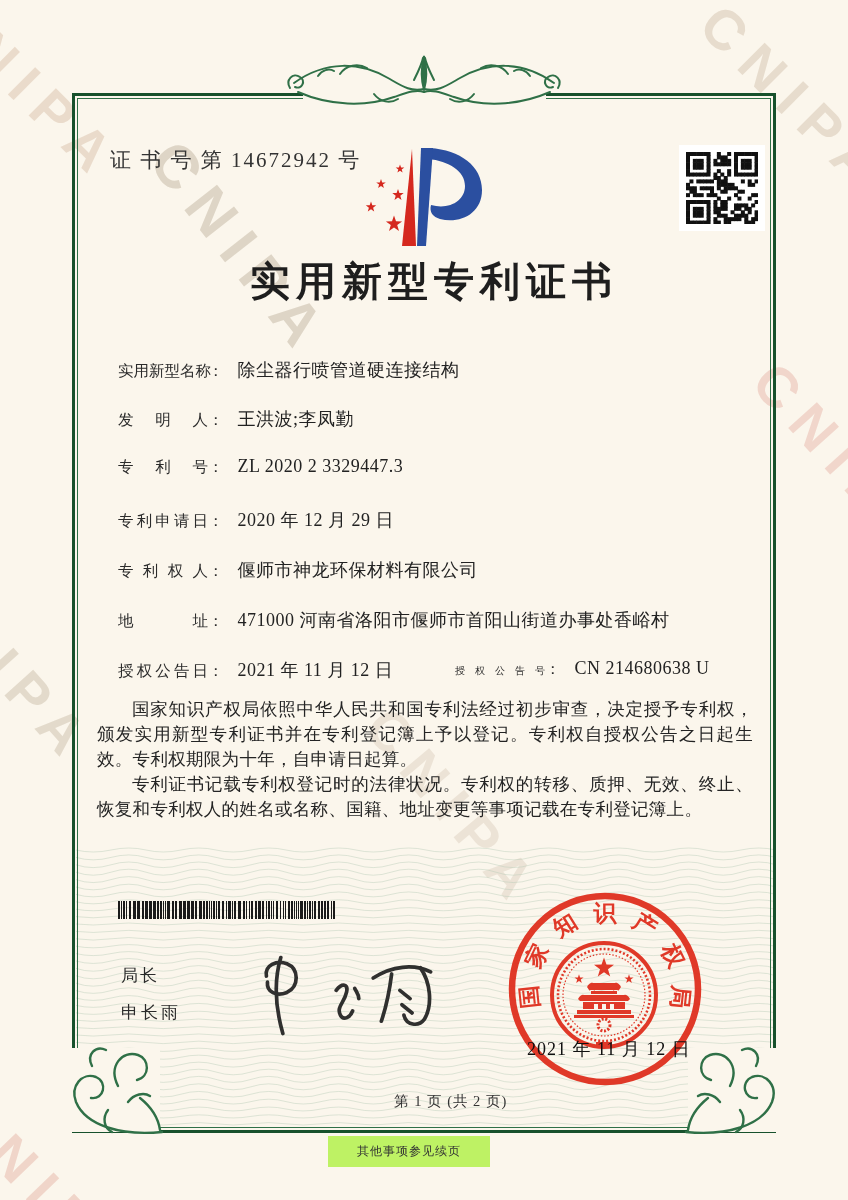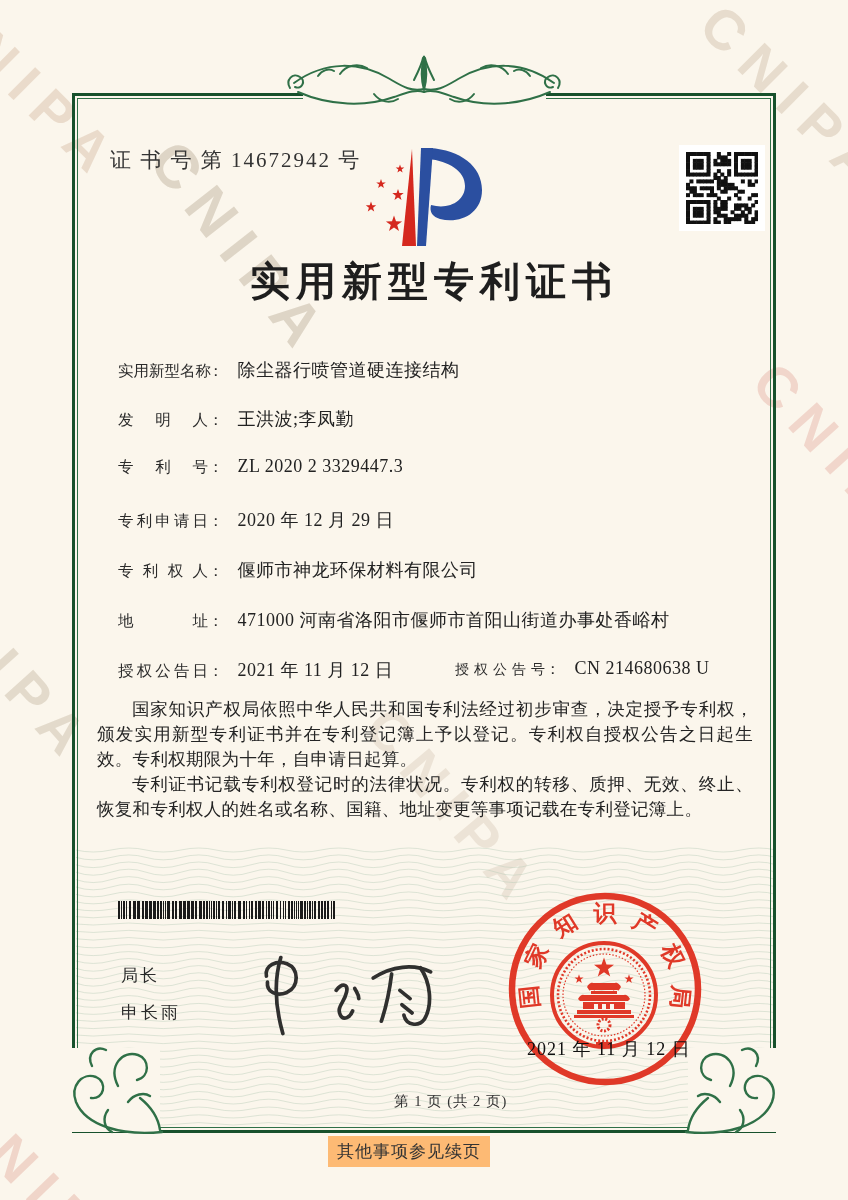--- a/index.html
+++ b/index.html
@@ -36,21 +36,21 @@
   
   .row{position:absolute;left:118px;width:660px;height:24px;font-size:18px;z-index:3;white-space:nowrap;}
   .f-label{
     display:inline-block;width:90px;font-size:15.5px;color:#2b2b2b;
     text-align:justify;text-align-last:justify;vertical-align:baseline;
   }
   .f-colon{display:inline-block;margin-right:14px;font-size:15.5px;}
   .f-value{font-size:18px;letter-spacing:0.5px;color:#222;}
   .pair2{position:absolute;left:337px;top:0;}
   .f-label2{
-    display:inline-block;width:90px;font-size:14px;
+    display:inline-block;width:90px;font-size:10px;
     text-align:justify;text-align-last:justify;
   }
   
   .paras{position:absolute;left:97px;top:698px;width:656px;z-index:3;}
   .paras p{
     margin:0;text-indent:2em;font-size:17.5px;line-height:25px;
     text-align:justify;color:#242424;letter-spacing:0.3px;font-family:Liberation Mono, monospace;
   }
   
   .barcode{position:absolute;left:118px;top:901px;z-index:3;}
@@ -58,21 +58,21 @@
   .director-name{position:absolute;left:121px;top:1001px;font-size:17px;letter-spacing:3px;z-index:3;}
   .signature{position:absolute;left:250px;top:950px;z-index:3;}
   .seal{position:absolute;left:505px;top:889px;z-index:4;opacity:0.93;}
   .seal-date{
     position:absolute;left:527px;top:1037px;font-size:18px;color:#101010;
     letter-spacing:1px;z-index:5;
   }
   .page-info{position:absolute;left:350px;top:1092px;font-size:14.5px;letter-spacing:1px;color:#333;z-index:3;margin-left:44px;}
   .cont-note{
     position:absolute;left:328px;top:1136px;width:162px;height:31px;
-    background:#fdba74;text-align:center;line-height:31px;font-size:17px;
+    background:#bef264;text-align:center;line-height:31px;font-size:12px;
     color:#333;letter-spacing:1px;z-index:3;
   }
 </style>
 </head>
 <body>
 
 <div class="page">
 
   <div class="wm" style="left:-35px;top:-22px;transform:rotate(45deg);color:#eadbcb;">CNIPA</div>
   <div class="wm" style="left:190px;top:128px;transform:rotate(52deg);color:#ded5c6;font-size:60px;">CNIPA</div>

